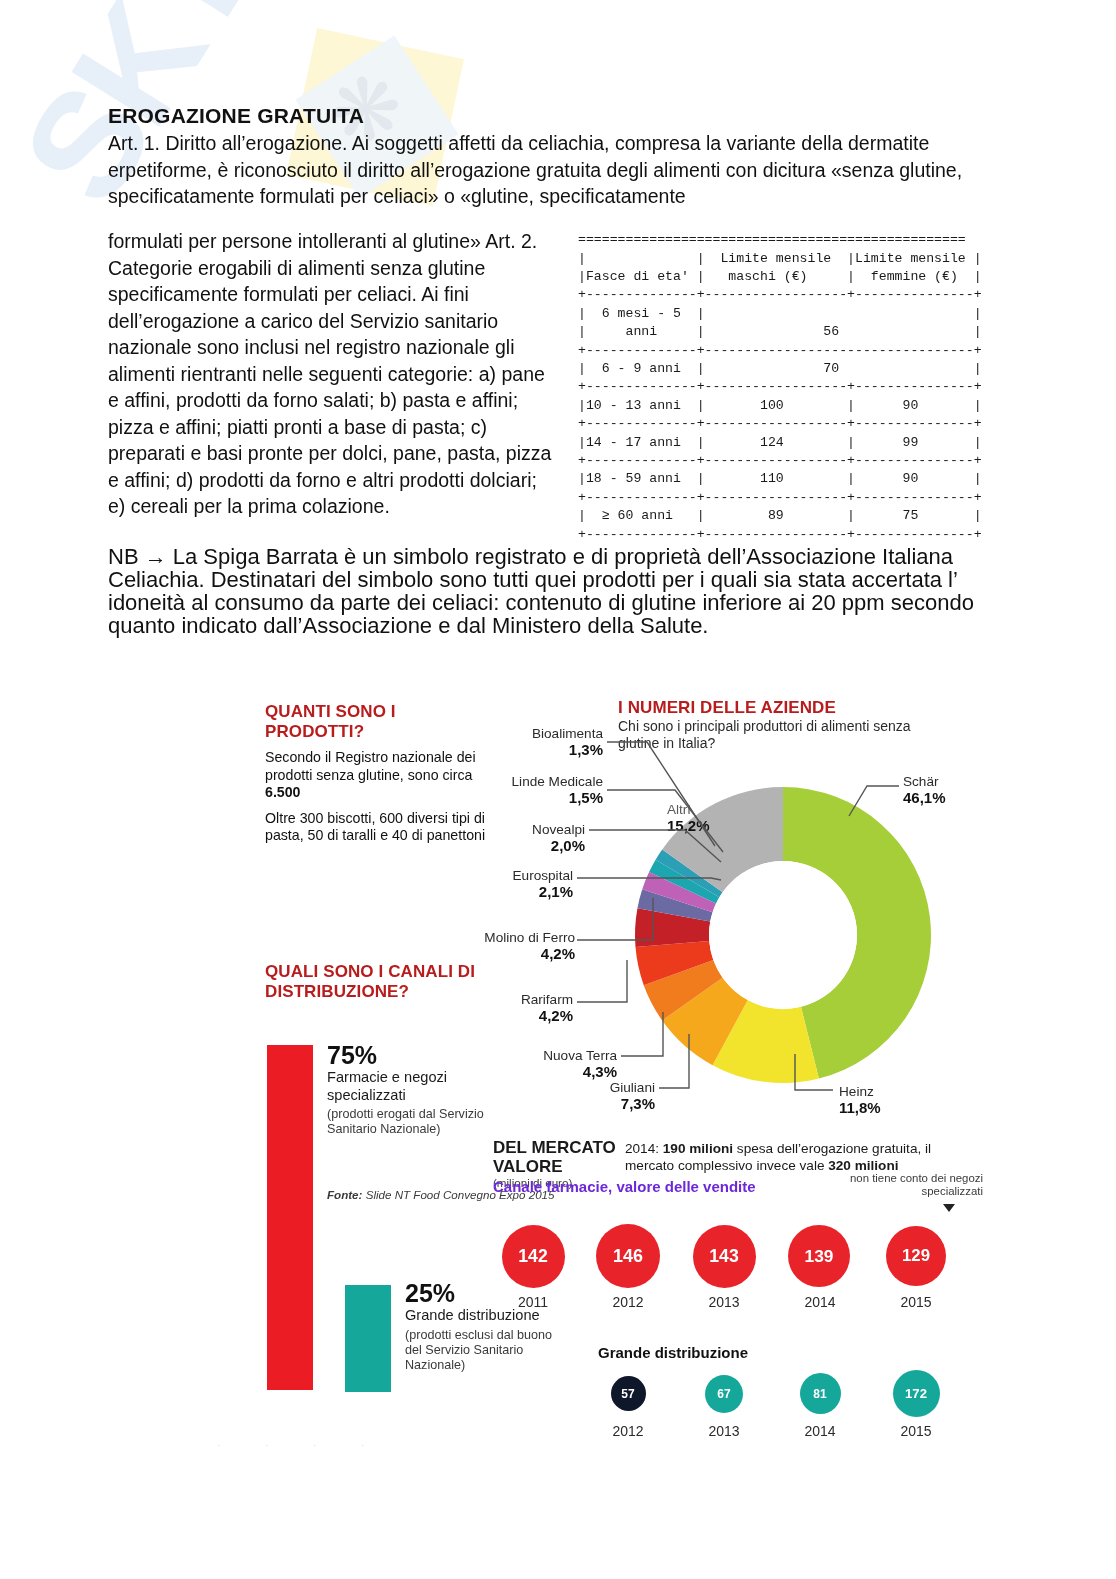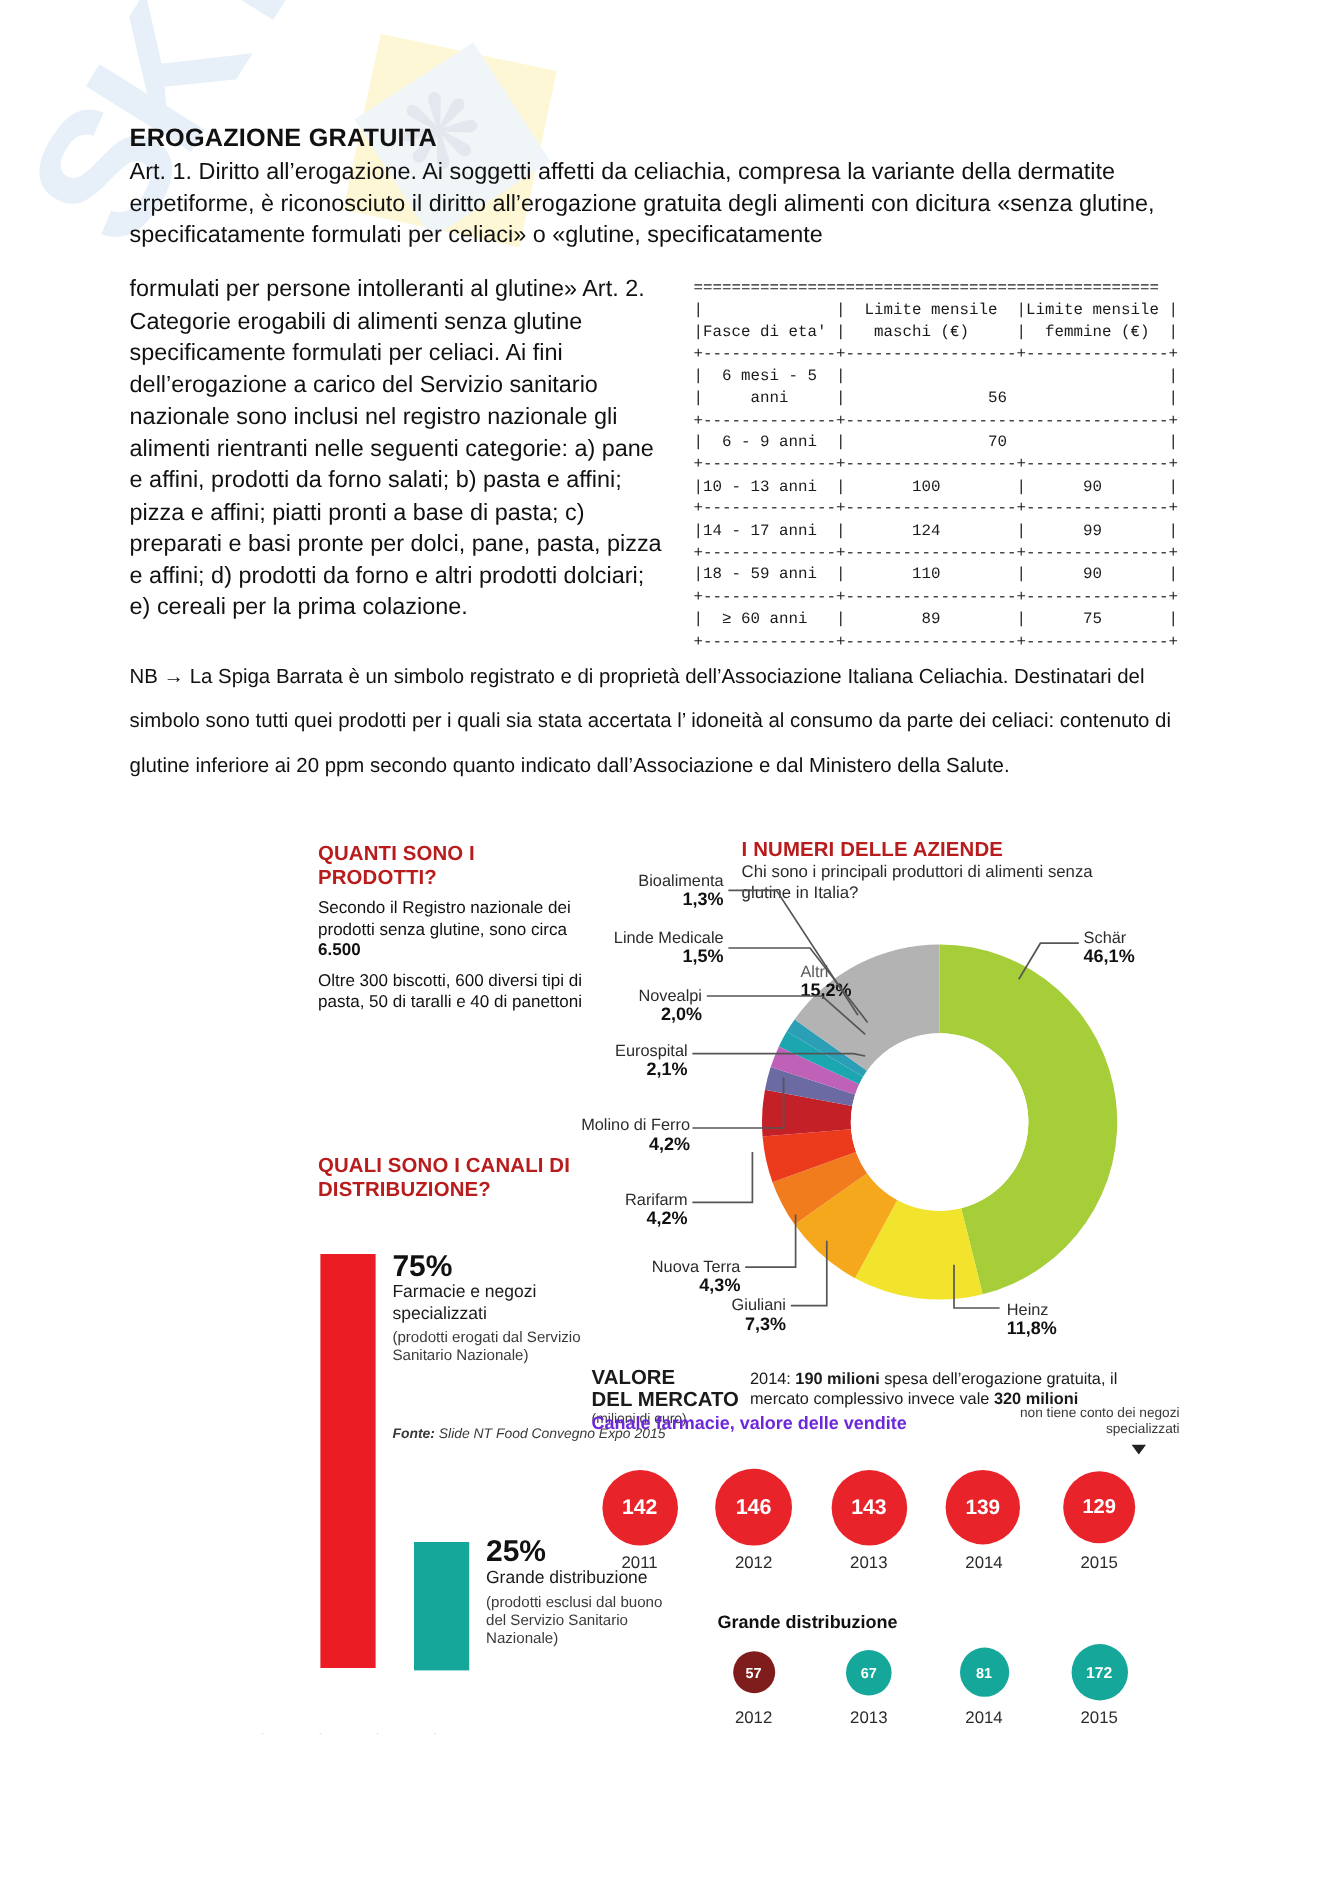--- a/index.html
+++ b/index.html
@@ -31,21 +31,21 @@
   h1.title{
     font-size:21px;font-weight:bold;margin:0 0 2px 0;letter-spacing:.2px;
   }
   .para{font-size:19.5px;line-height:26.5px;margin:0;text-align:left;}
   .para2{
     position:absolute;left:108px;top:228px;width:450px;
     font-size:19.5px;line-height:26.5px;
   }
   .nb{
     position:absolute;left:108px;top:545px;width:905px;
-    font-size:17px;line-height:37px;
+    font-size:22px;line-height:23px;
   }
   
   .ascii{
     position:absolute;left:578px;top:218px;
     font-family:"Liberation Mono","DejaVu Sans Mono",monospace;
     font-size:13.2px;line-height:18.4px;white-space:pre;color:#1a1a1a;
   }
   
   .info{position:absolute;left:255px;top:690px;width:740px;height:730px;}
   .ig-h1{font-size:17px;font-weight:bold;letter-spacing:.1px;color:#b91c1c;}
@@ -236,22 +236,22 @@
     <span class="b">Fonte:</span><span> Slide NT Food Convegno Expo 2015</span>
   </div>
 
   <div class="dist-25">
     <div class="big-pc">25%</div>
     <div class="dist-main">Grande distribuzione</div>
     <div class="dist-note">(prodotti esclusi dal buono del Servizio Sanitario Nazionale)</div>
   </div>
 
   <div class="val">
+    <div class="val-h">DEL MERCATO</div>
     <div class="val-h">VALORE</div>
-    <div class="val-h">DEL MERCATO</div>
     <div class="val-mil">(milioni di euro)</div>
 
     <div class="val-txt"><span>2014: </span><span class="b">190 milioni</span><span> spesa dell’erogazione gratuita, il mercato complessivo invece vale </span><span class="b">320 milioni</span></div>
 
     <div class="val-sub">Canale farmacie, valore delle vendite</div>
     <div class="val-note">non tiene conto dei negozi specializzati</div>
     <div class="val-arrow"></div>
 
     <div class="circ-row" id="pharmacy-circles">
         <div class="circ" style="left: 8.5px; top: 0.5px; width: 63px; height: 63px; background: rgb(232, 35, 42); font-size: 17.64px;">142</div>
@@ -260,21 +260,21 @@
         <div class="yr" style="left: 105px; top: 70px; width: 60px;">2012</div>
         <div class="circ" style="left: 199.5px; top: 0.5px; width: 63px; height: 63px; background: rgb(232, 35, 42); font-size: 17.64px;">143</div>
         <div class="yr" style="left: 201px; top: 70px; width: 60px;">2013</div>
         <div class="circ" style="left: 295px; top: 1px; width: 62px; height: 62px; background: rgb(232, 35, 42); font-size: 17.36px;">139</div>
         <div class="yr" style="left: 297px; top: 70px; width: 60px;">2014</div>
         <div class="circ" style="left: 393px; top: 2px; width: 60px; height: 60px; background: rgb(232, 35, 42); font-size: 16.8px;">129</div>
         <div class="yr" style="left: 393px; top: 70px; width: 60px;">2015</div>
       </div>
     <div class="gd-h">Grande distribuzione</div>
     <div class="circ-row2" id="retail-circles">
-        <div class="circ" style="left: 117.5px; top: 6px; width: 35px; height: 35px; background: #7f1d1d; font-size: 12px;">57</div>
+        <div class="circ" style="left: 117.5px; top: 6px; width: 35px; height: 35px; background: #0f172a; font-size: 12px;">57</div>
         <div class="yr" style="left: 105px; top: 53px; width: 60px;">2012</div>
         <div class="circ" style="left: 212px; top: 4.5px; width: 38px; height: 38px; background: rgb(22, 167, 155); font-size: 12px;">67</div>
         <div class="yr" style="left: 201px; top: 53px; width: 60px;">2013</div>
         <div class="circ" style="left: 306.5px; top: 3px; width: 41px; height: 41px; background: rgb(22, 167, 155); font-size: 12px;">81</div>
         <div class="yr" style="left: 297px; top: 53px; width: 60px;">2014</div>
         <div class="circ" style="left: 399.5px; top: 0px; width: 47px; height: 47px; background: rgb(22, 167, 155); font-size: 13.16px;">172</div>
         <div class="yr" style="left: 393px; top: 53px; width: 60px;">2015</div>
       </div>
   </div>
 </div>

